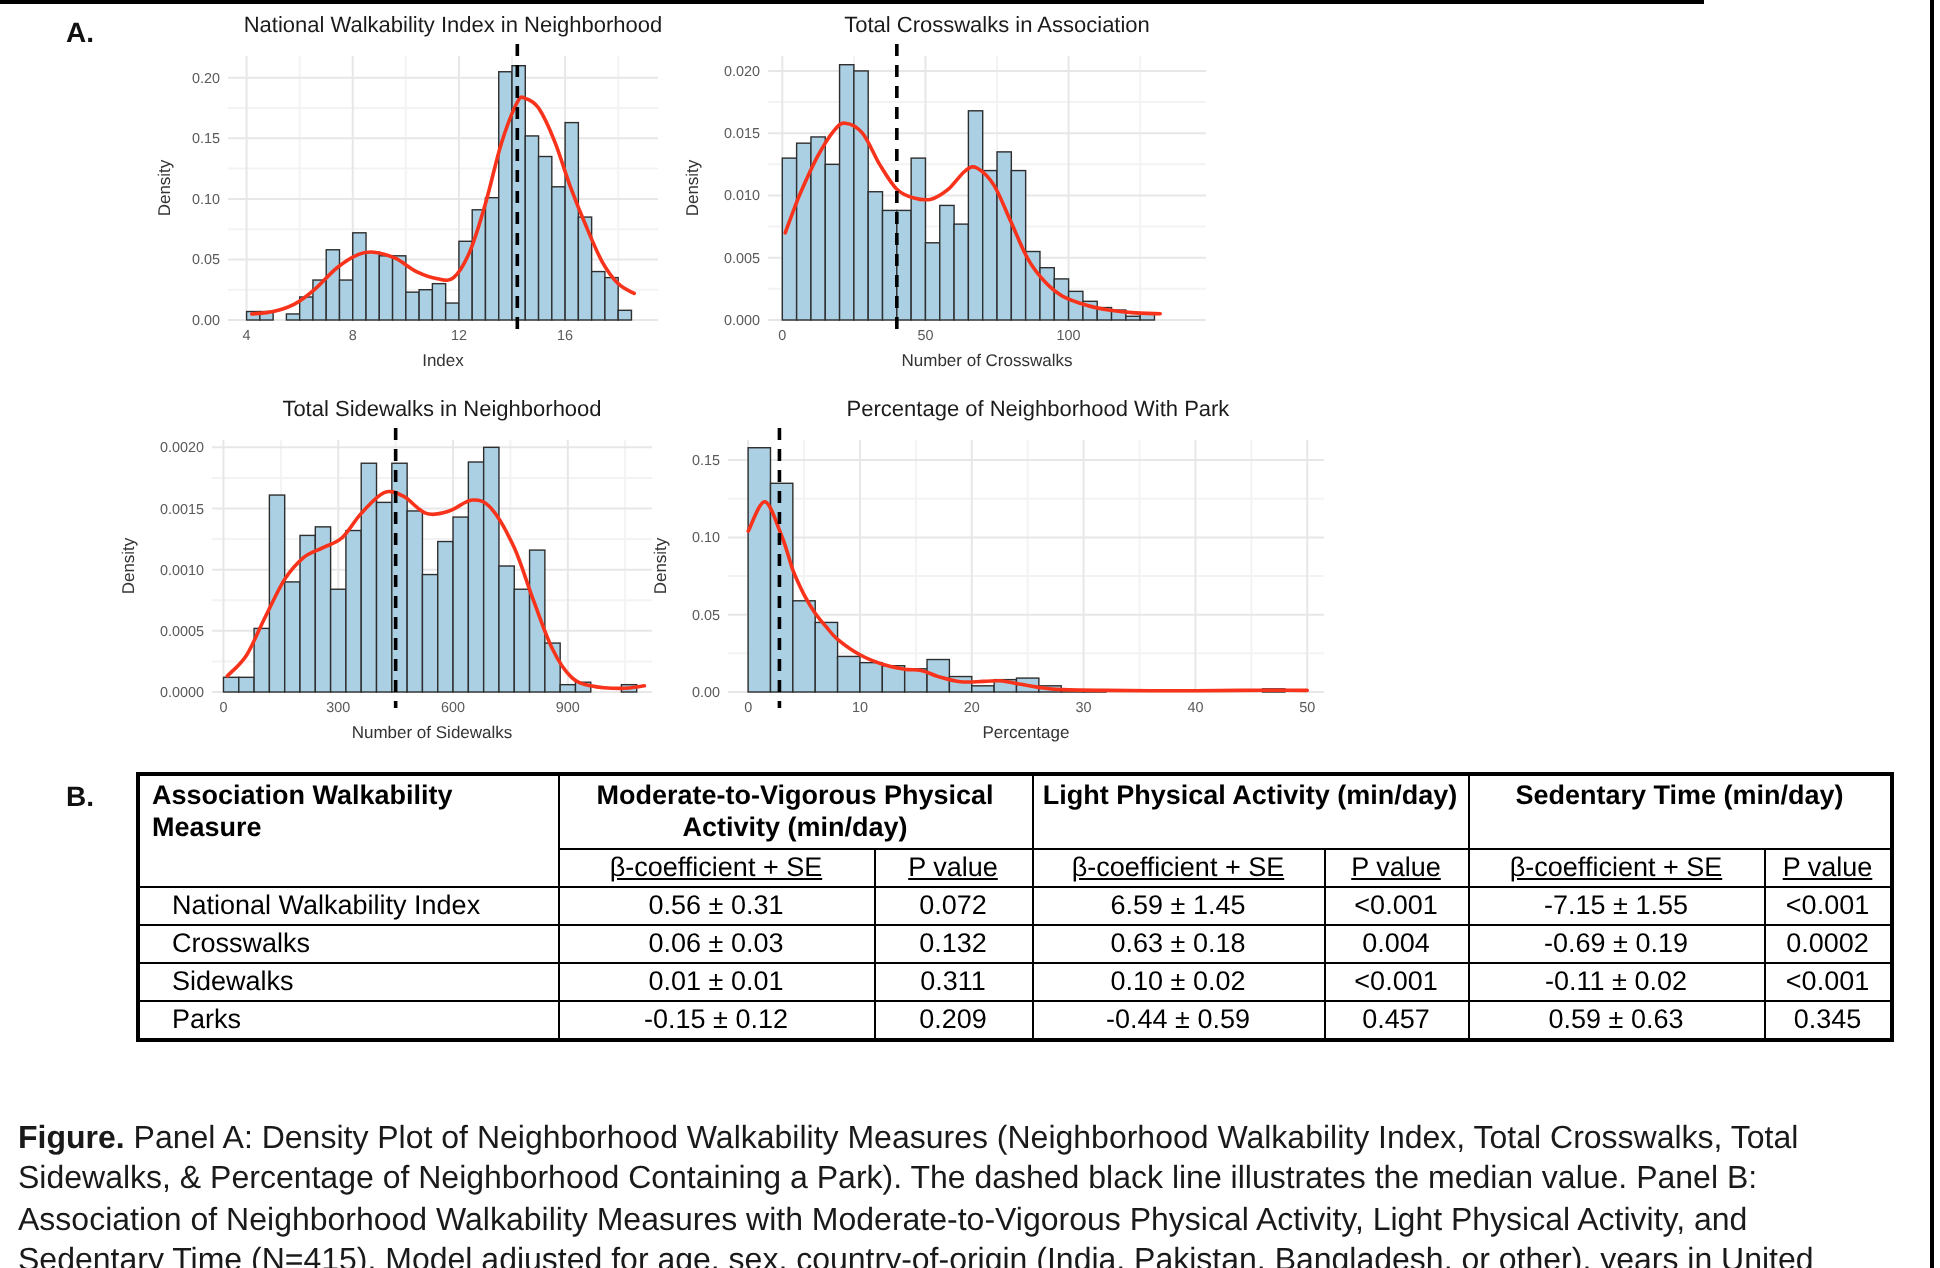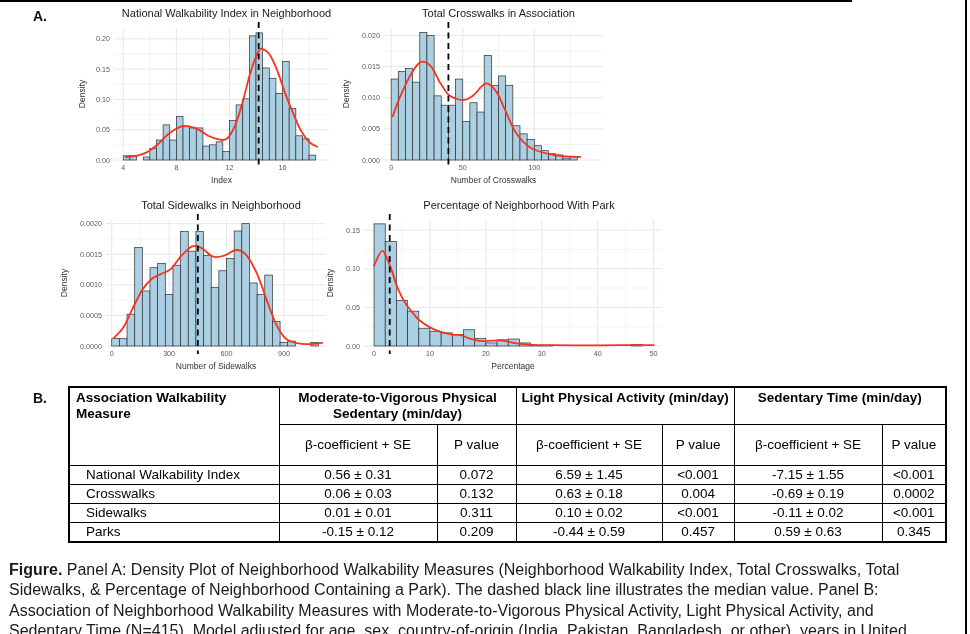--- a/index.html
+++ b/index.html
@@ -17,21 +17,21 @@
   svg{display:block;}
   
   .walk-table{
     position:absolute;left:68px;top:386px;width:877px;
     border-collapse:collapse;table-layout:fixed;
     font-size:13.5px;
   }
   .walk-table th,.walk-table td{border:1px solid #000;}
   .walk-table{border:2px solid #000;}
   .walk-table th{font-weight:bold;vertical-align:top;padding:2px 4px;line-height:1.18;}
-  .walk-table th.sub{font-weight:normal;vertical-align:middle;padding:12px 2px;}
+  .walk-table th.sub{font-weight:normal;vertical-align:middle;padding:1px 2px;text-decoration:underline;}
   .walk-table td{padding:1.5px 4px;text-align:center;}
   .walk-table td.measure{text-align:left;padding-left:16px;}
   .walk-table th.measure-h{text-align:left;padding-left:6px;}
   
   .caption{
     position:absolute;left:9px;top:560px;width:930px;
     font-size:16px;line-height:1.28;color:#1a1a1a;margin:0;
   }
 </style>
 </head>
@@ -328,21 +328,21 @@
       <col style="width:158px">
       <col style="width:79px">
     <col style="width:146px">
       <col style="width:72px">
       <col style="width:148px">
       <col style="width:64px">
   </colgroup>
   <tbody>
       <tr>
     <th rowspan="2" class="measure-h">Association Walkability Measure</th>
-    <th colspan="2">Moderate-to-Vigorous Physical Sedentary (min/day)</th>
+    <th colspan="2">Moderate-to-Vigorous Physical Activity (min/day)</th>
     <th colspan="2">Light Physical Activity (min/day)</th>
     <th colspan="2">Sedentary Time (min/day)</th>
   </tr>
   <tr>
     <th class="sub">β-coefficient + SE</th>
     <th class="sub">P value</th>
     <th class="sub">β-coefficient + SE</th>
     <th class="sub">P value</th>
     <th class="sub">β-coefficient + SE</th>
     <th class="sub">P value</th>

